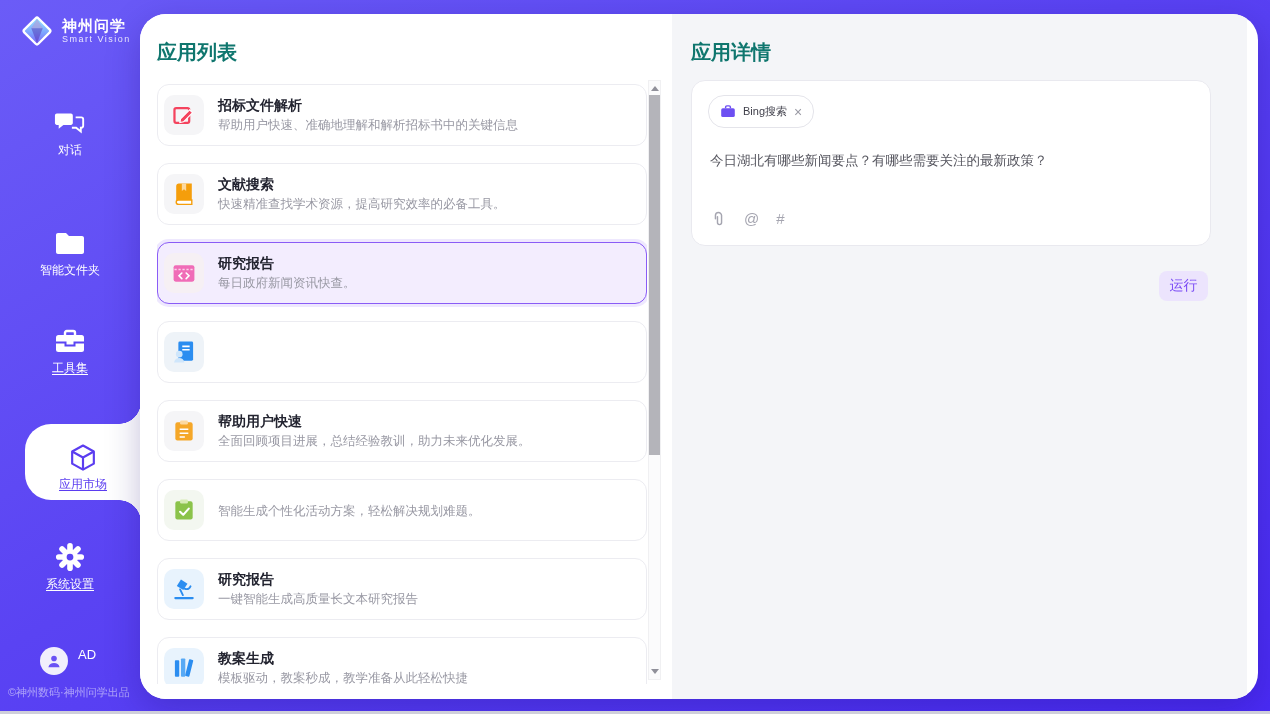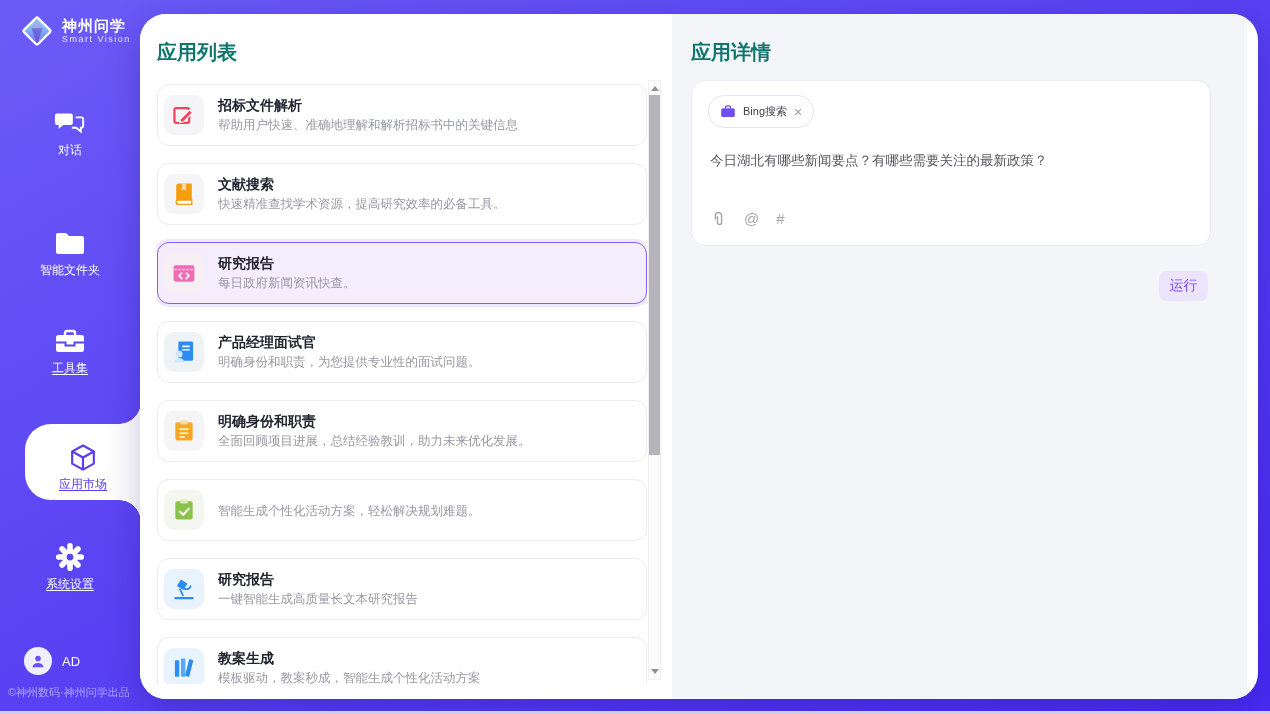--- a/index.html
+++ b/index.html
@@ -25,21 +25,21 @@
   .nav-item:nth-child(4){top:424px;}
   .nav-item:nth-child(5){top:542px;}
   .nav-item.selected{left:25px;width:116px;height:68px;background:#fff;
     border-radius:26px 0 0 26px;padding-top:8px;}
   .nav-item.selected .nav-icon{margin-top:11px;color:#5b3df0;}
   .nav-item.selected .nav-label{color:#5b3df0;margin-top:3px;}
   .curve{display:none;position:absolute;right:0;width:22px;height:22px;pointer-events:none;}
   .nav-item.selected .curve{display:block;}
   .curve.top{top:-22px;background:radial-gradient(circle at 0 0,rgba(0,0,0,0) 21.5px,#fff 22px);}
   .curve.bottom{bottom:-22px;background:radial-gradient(circle at 0 100%,rgba(0,0,0,0) 21.5px,#fff 22px);}
-  .user-row{position:absolute;left:24px;top:647px;display:flex;align-items:center;gap:10px;cursor:pointer;}
+  .user-row{position:absolute;left:40px;top:647px;display:flex;gap:10px;cursor:pointer;}
   .avatar{width:28px;height:28px;border-radius:50%;background:#f1effc;display:flex;align-items:center;justify-content:center;}
   .avatar svg{width:18px;height:18px;}
   .user-label{color:#fff;font-size:13px;}
   .side-footer{position:absolute;left:8px;top:685px;color:rgba(255,255,255,.5);font-size:11px;white-space:nowrap;}
 
   
   .sheet{position:absolute;left:140px;top:14px;width:1118px;height:685px;background:#fff;
     border-radius:26px;overflow:hidden;box-shadow:0 10px 34px rgba(25,8,110,.25);}
   .panel-title{margin:0;position:absolute;font-size:20px;font-weight:700;color:#0f766e;}
 
@@ -245,36 +245,32 @@
 
   <div class="app-card">
     <span class="app-icon" style="background: rgb(238, 243, 248);">
               <svg viewBox="0 0 30 30">
                 <rect x="8.5" y="3" width="17" height="22" rx="1.6" fill="#2b8df0"></rect>
                 <path d="M13 8.5h8.5M13 12.5h8.5" stroke="#fff" stroke-width="1.8"></path>
                 <circle cx="9.5" cy="17.5" r="3.8" fill="#cfe6fb"></circle>
                 <path d="M3.5 27c.8-3.4 3-5 6-5s5.2 1.6 6 5z" fill="#cfe6fb"></path>
               </svg>
             </span>
-    <div class="app-texts">
-      <div class="app-name">产品经理面试官</div>
-      <div class="app-desc">明确身份和职责，为您提供专业性的面试问题。</div>
-    </div>
   </div>
 
   <div class="app-card">
     <span class="app-icon" style="background: rgb(245, 245, 247);">
               <svg viewBox="0 0 30 30">
                 <rect x="5" y="5" width="20" height="21" rx="2.4" fill="#f5a728"></rect>
                 <rect x="10.5" y="2.8" width="9" height="4.6" rx="1.4" fill="#fcd9a0"></rect>
                 <path d="M10 13h10M10 17.5h10M10 22h6" stroke="#fff" stroke-width="1.8"></path>
               </svg>
             </span>
     <div class="app-texts">
-      <div class="app-name">明确身份和职责</div>
+      <div class="app-name">帮助用户快速</div>
       <div class="app-desc">全面回顾项目进展，总结经验教训，助力未来优化发展。</div>
     </div>
   </div>
 
   <div class="app-card">
     <span class="app-icon" style="background: rgb(243, 247, 240);">
               <svg viewBox="0 0 30 30">
                 <rect x="5" y="5" width="20" height="21" rx="2.4" fill="#8bc34a"></rect>
                 <rect x="10.5" y="2.8" width="9" height="4.6" rx="1.4" fill="#d7ecb6"></rect>
                 <path d="M10.5 17l3.6 3.6 6.4-7.2" stroke="#fff" stroke-width="2.4" fill="none" stroke-linecap="round" stroke-linejoin="round"></path>
@@ -303,21 +299,21 @@
   <div class="app-card">
     <span class="app-icon" style="background: rgb(232, 243, 253);">
               <svg viewBox="0 0 30 30">
                 <rect x="4.5" y="6" width="5" height="19" rx="1" fill="#2b8df0"></rect>
                 <rect x="11.5" y="4" width="5" height="21" rx="1" fill="#57a9f5"></rect>
                 <rect x="18.5" y="5" width="5" height="20" rx="1" transform="rotate(14 21 15)" fill="#2b8df0"></rect>
               </svg>
             </span>
     <div class="app-texts">
       <div class="app-name">教案生成</div>
-      <div class="app-desc">模板驱动，教案秒成，智能生成个性化活动方案</div>
+      <div class="app-desc">模板驱动，教案秒成，教学准备从此轻松快捷</div>
     </div>
   </div>
 </div>
       <div class="scrollbar">
         <div class="sb-arrow up"></div>
         <div class="sb-thumb"></div>
         <div class="sb-arrow down"></div>
       </div>
     </section>
 

